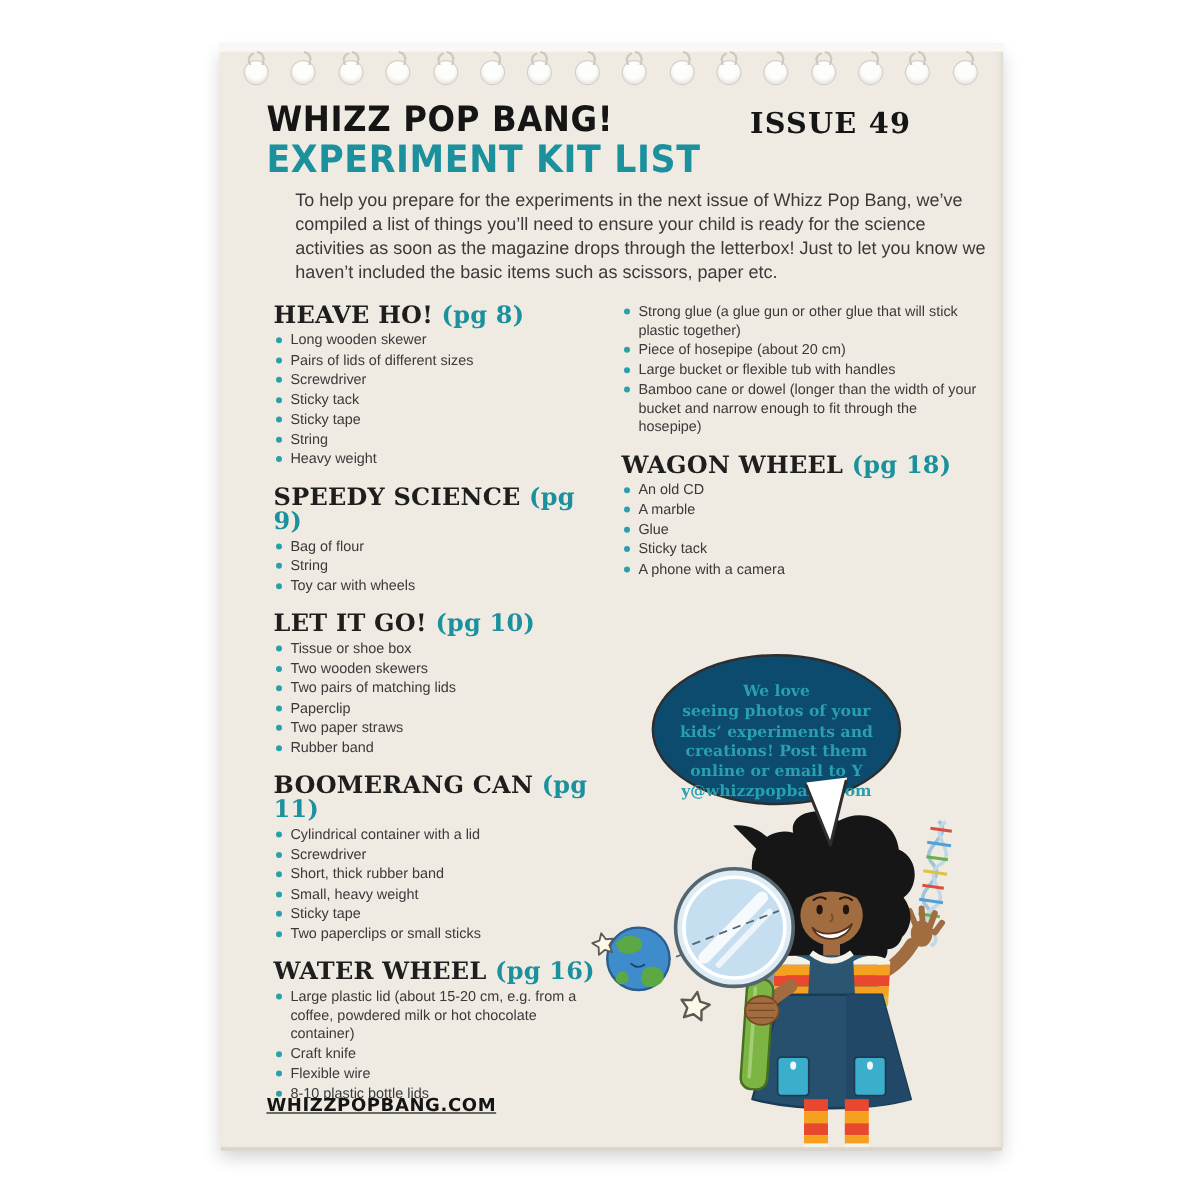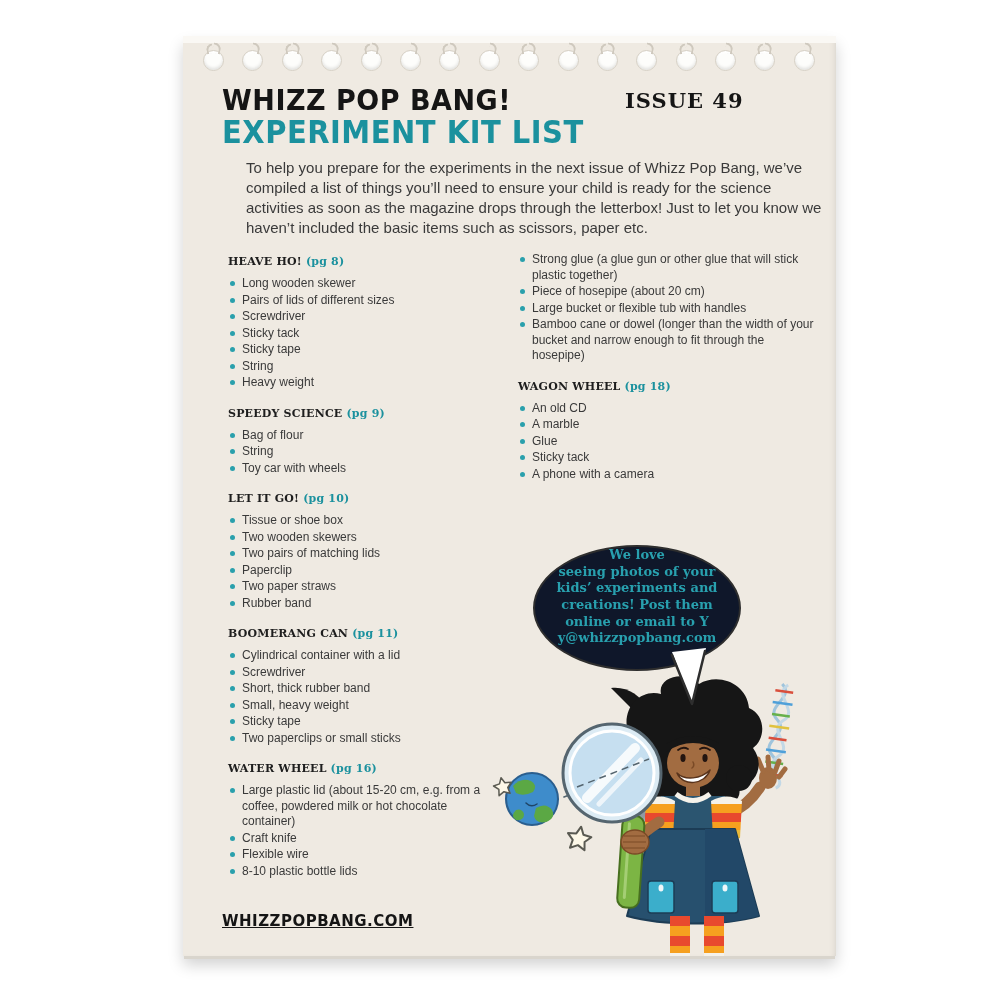--- a/index.html
+++ b/index.html
@@ -18,42 +18,42 @@
   .hole { width:21px; height:21px; border-radius:50%; background:#FDFDFB; border:1px solid #D5CFC4; position:relative;
           box-shadow: inset 0 -2px 3px rgba(0,0,0,0.10), inset 0 2px 2px rgba(255,255,255,0.9); }
   .hole::after { content:""; position:absolute; width:6px; height:9px; border:2px solid #CFC9BE; border-bottom:none; border-left:none;
                  border-radius:0 7px 0 0; top:-8px; right:2px; transform:rotate(12deg); }
   .hole:nth-child(odd)::before { content:""; position:absolute; width:5px; height:8px; border:2px solid #CFC9BE; border-bottom:none; border-right:none;
                  border-radius:7px 0 0 0; top:-7px; left:2px; transform:rotate(-14deg); }
 
   .brand { position:absolute; left:39px; top:47px; font-family:"DejaVu Sans", sans-serif; font-weight:800;
            font-size:27px; letter-spacing:0.5px; color:#151515; transform:scaleY(1.08); transform-origin:left top; }
   .issue { position:absolute; left:442px; top:52px; font-family:"DejaVu Serif", serif; font-weight:700;
-           font-size:21px; letter-spacing:1px; color:#151515; }
+           font-size:24px; letter-spacing:1px; color:#151515; }
   .kit-title { position:absolute; left:39px; top:78px; font-family:"DejaVu Sans", sans-serif; font-weight:800;
            font-size:29px; letter-spacing:0.5px; color:#1B919E; transform:scaleY(1.08); transform-origin:left top; }
 
   .intro { position:absolute; left:39px; top:122px; width:582px; font-size:15px; line-height:1.33; color:#3A3A3A;margin-left:24px; }
 
   .col { position:absolute; top:216px; }
   .col-left  { left:45px;  width:272px; }
   .col-right { left:335px; width:302px; }
 
-  .sec-head { font-family:"DejaVu Serif", serif; font-weight:700; font-size:11px; line-height:20px;
+  .sec-head { font-family:"DejaVu Serif", serif; font-weight:700; font-size:20px; line-height:20px;
               letter-spacing:0.2px; color:#1E1E1E; margin-bottom:4px; }
   .sec-pg { color:#1B919E; }
   .items { list-style:none; margin:0 0 13px 0; }
   .items li { position:relative; padding-left:14px; font-size:12px; line-height:15.5px; margin-bottom:1px; color:#3A3A3A; }
   .items li::before { content:""; position:absolute; left:2px; top:5px; width:5px; height:5px; border-radius:50%; background:#2AA0AC; }
 
   .illu { position:absolute; inset:0; width:653px; height:920px; z-index:1; pointer-events:none; }
 
-  .bubble { position:absolute; left:350px; top:509px; width:208px; height:126px; background:#0f172a;
+  .bubble { position:absolute; left:360px; top:509px; width:208px; height:126px; background:#0c4a6e;
             border:2.5px solid #2E2E2E; border-radius:50%; z-index:3;
-            display:flex; align-items:flex-start; justify-content:center; text-align:center; }
+            display:flex; align-items:flex-end; justify-content:center; text-align:center; }
   .bubble-text { font-family:"DejaVu Serif", serif; font-weight:700; font-size:13px; line-height:1.28; color:#28A0AE; }
   .tail { position:absolute; inset:0; width:653px; height:920px; z-index:4; pointer-events:none; }
 
   .website { position:absolute; left:39px; top:876px; font-family:"DejaVu Sans", sans-serif; font-weight:800;
              font-size:15px; letter-spacing:0.5px; color:#151515;text-decoration:underline; }
 </style>
 </head>
 <body>
 
 <div class="paper">

